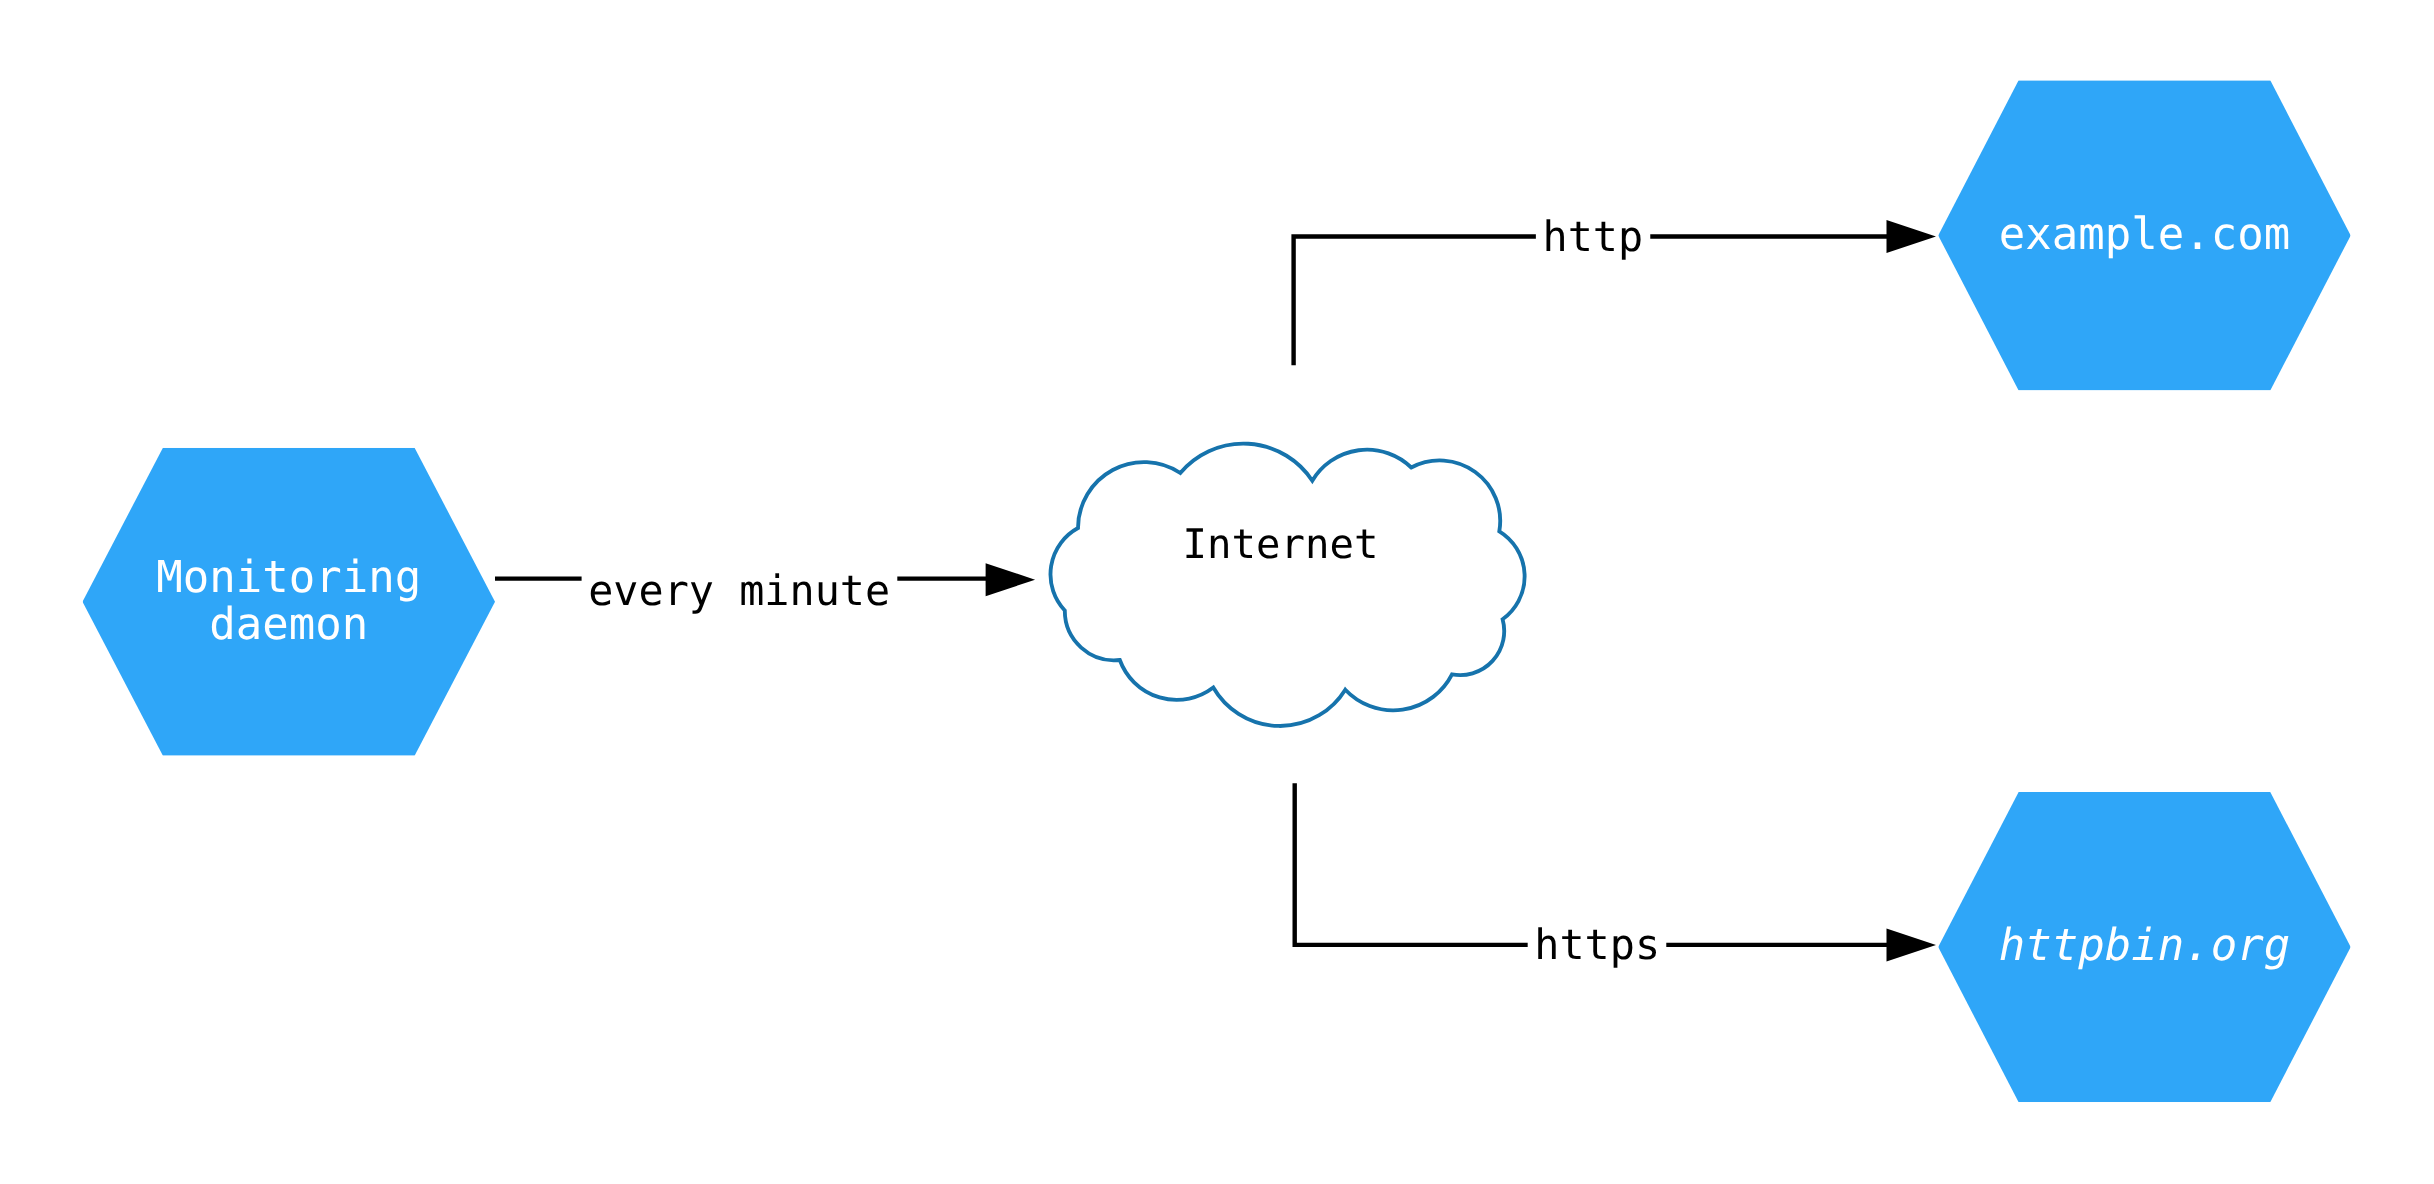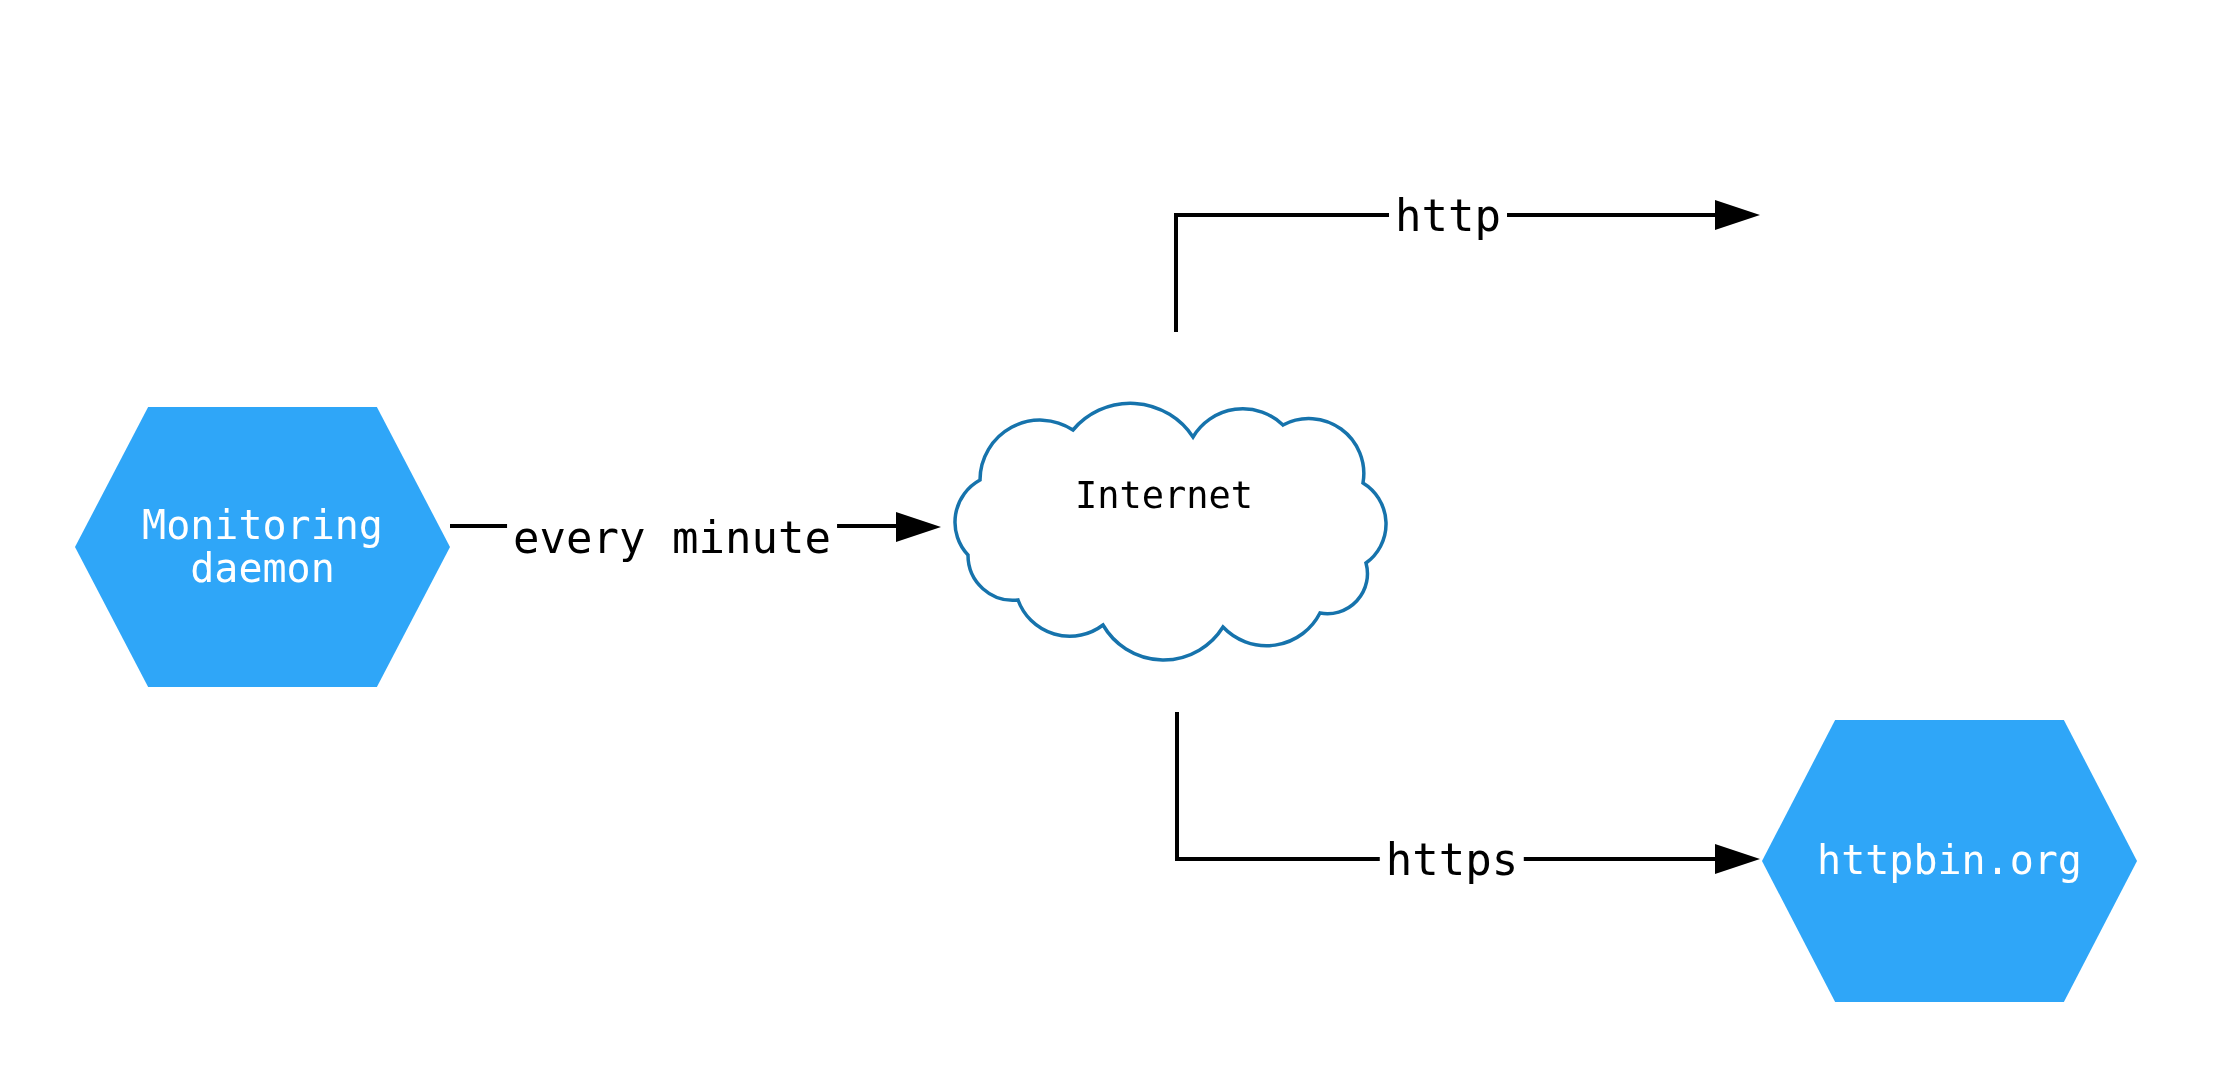--- a/index.html
+++ b/index.html
@@ -52,27 +52,27 @@
     text-align: center;
     background: var(--node-fill);
     clip-path: polygon(0 50%, 19.5% 0, 80.5% 0, 100% 50%, 80.5% 100%, 19.5% 100%);
     color: var(--node-text);
     font-size: 40px;
     line-height: 1.08;
     white-space: pre-line;
   }
   .hexnode.monitoring { left: 75px;   top: 383px; width: 375px; height: 280px; margin-top: 24px; }
   .hexnode.example    { left: 1762px; top: 73px;  width: 375px; height: 282px; }
-  .hexnode.httpbin    { left: 1762px; top: 720px; width: 375px; height: 282px; }
+  .hexnode.httpbin    { left: 1762px; top: 720px; width: 375px; height: 282px; font-style: italic; }
   .edge-label {
     position: absolute;
     transform: translate(-50%, -50%);
     background: var(--background);
     color: var(--label-color);
-    font-size: 44px;
+    font-size: 38px;
     line-height: 1.1;
     padding: 0 6px;
     white-space: nowrap;
   }
   .edge-label.every-minute { left: 672px;  top: 538px; }
   .edge-label.http         { left: 1448px; top: 216px; }
   .edge-label.https        { left: 1452px; top: 860px; }
   .cloud-label {
     position: absolute;
     transform: translate(-50%, -50%);
@@ -112,20 +112,23 @@
              A 55 55 0 0 1 1018 600
              A 45 45 0 0 1 968 555
              Z"></path>
   </svg>
 
   <div class="hexnode monitoring">
     <span>Monitoring
 daemon</span>
   </div>
 
+  <div class="hexnode example">
+    <span>example.com</span>
+  </div>
 
   <div class="hexnode httpbin">
     <span>httpbin.org</span>
   </div>
 
   <div class="cloud-label">Internet</div>
 
   <div class="edge-label every-minute">every minute</div>
 
   <div class="edge-label http">http</div>

